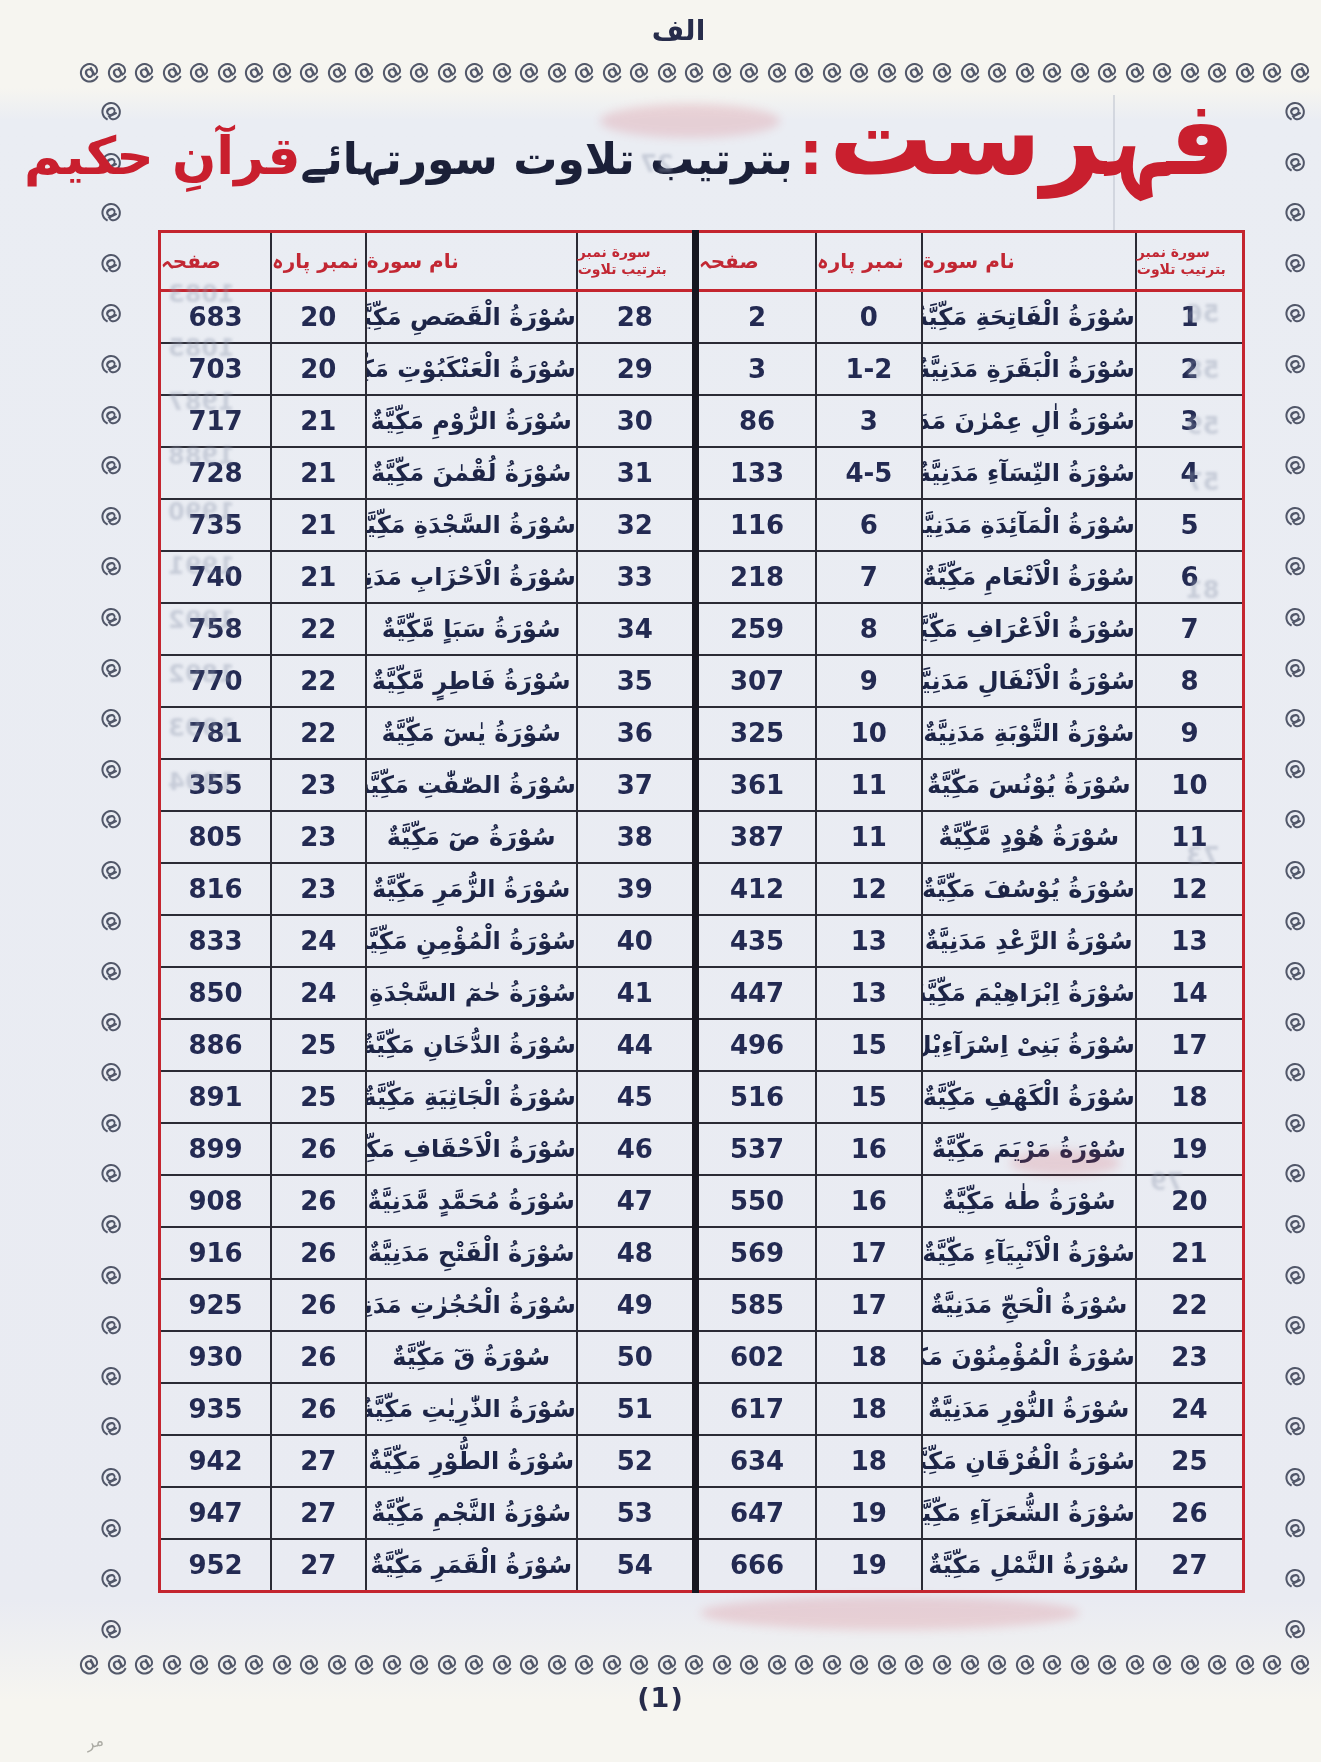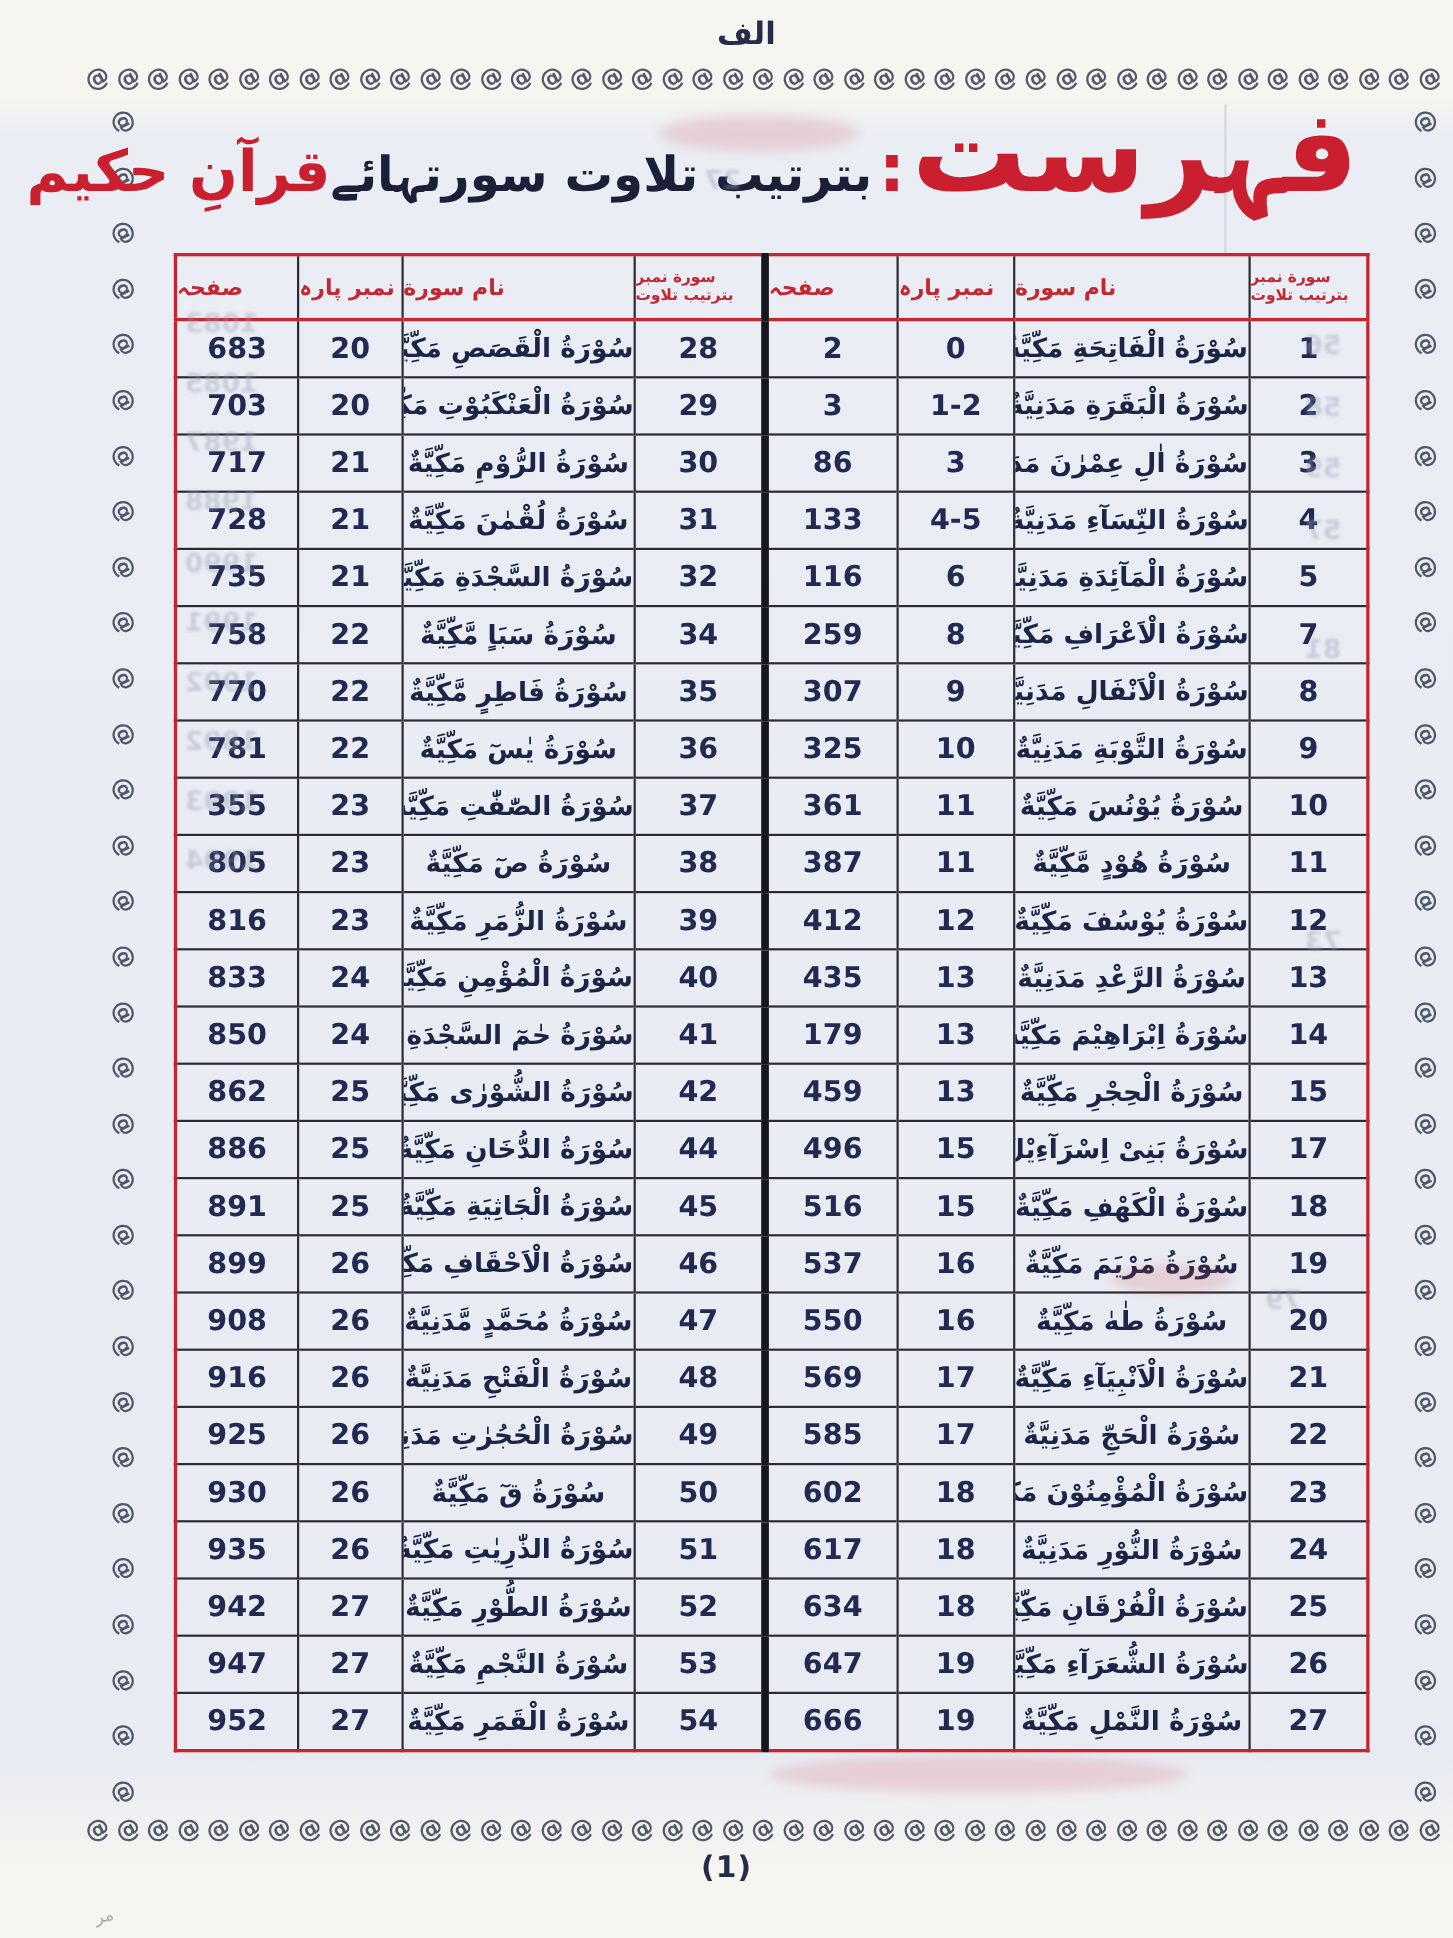--- a/index.html
+++ b/index.html
@@ -338,20 +338,30 @@
           <td class="c-page">735</td>
           <td class="c-para vline">21</td>
           <td class="c-name vline" dir="rtl">سُوْرَةُ السَّجْدَةِ مَكِّيَّةٌ</td>
           <td class="c-num vline">32</td>
           <td class="c-page divide">116</td>
           <td class="c-para vline">6</td>
           <td class="c-name vline" dir="rtl">سُوْرَةُ الْمَآئِدَةِ مَدَنِيَّةٌ</td>
           <td class="c-num vline">5</td>
         </tr>
         <tr>
+          <td class="c-page">740</td>
+          <td class="c-para vline">21</td>
+          <td class="c-name vline" dir="rtl">سُوْرَةُ الْاَحْزَابِ مَدَنِيَّةٌ</td>
+          <td class="c-num vline">33</td>
+          <td class="c-page divide">218</td>
+          <td class="c-para vline">7</td>
+          <td class="c-name vline" dir="rtl">سُوْرَةُ الْاَنْعَامِ مَكِّيَّةٌ</td>
+          <td class="c-num vline">6</td>
+        </tr>
+        <tr>
           <td class="c-page">758</td>
           <td class="c-para vline">22</td>
           <td class="c-name vline" dir="rtl">سُوْرَةُ سَبَاٍ مَّكِّيَّةٌ</td>
           <td class="c-num vline">34</td>
           <td class="c-page divide">259</td>
           <td class="c-para vline">8</td>
           <td class="c-name vline" dir="rtl">سُوْرَةُ الْاَعْرَافِ مَكِّيَّةٌ</td>
           <td class="c-num vline">7</td>
         </tr>
         <tr>
@@ -412,34 +422,24 @@
           <td class="c-page divide">435</td>
           <td class="c-para vline">13</td>
           <td class="c-name vline" dir="rtl">سُوْرَةُ الرَّعْدِ مَدَنِيَّةٌ</td>
           <td class="c-num vline">13</td>
         </tr>
         <tr>
           <td class="c-page">850</td>
           <td class="c-para vline">24</td>
           <td class="c-name vline" dir="rtl">سُوْرَةُ حٰمٓ السَّجْدَةِ مَكِّيَّةٌ</td>
           <td class="c-num vline">41</td>
-          <td class="c-page divide">179</td>
+          <td class="c-page divide">447</td>
           <td class="c-para vline">13</td>
           <td class="c-name vline" dir="rtl">سُوْرَةُ اِبْرَاهِيْمَ مَكِّيَّةٌ</td>
           <td class="c-num vline">14</td>
-        </tr>
-        <tr>
-          <td class="c-page">862</td>
-          <td class="c-para vline">25</td>
-          <td class="c-name vline" dir="rtl">سُوْرَةُ الشُّوْرٰى مَكِّيَّةٌ</td>
-          <td class="c-num vline">42</td>
-          <td class="c-page divide">459</td>
-          <td class="c-para vline">13</td>
-          <td class="c-name vline" dir="rtl">سُوْرَةُ الْحِجْرِ مَكِّيَّةٌ</td>
-          <td class="c-num vline">15</td>
         </tr>
         <tr>
           <td class="c-page">886</td>
           <td class="c-para vline">25</td>
           <td class="c-name vline" dir="rtl">سُوْرَةُ الدُّخَانِ مَكِّيَّةٌ</td>
           <td class="c-num vline">44</td>
           <td class="c-page divide">496</td>
           <td class="c-para vline">15</td>
           <td class="c-name vline" dir="rtl">سُوْرَةُ بَنِیْ اِسْرَآءِیْلَ مَكِّيَّةٌ</td>
           <td class="c-num vline">17</td>

